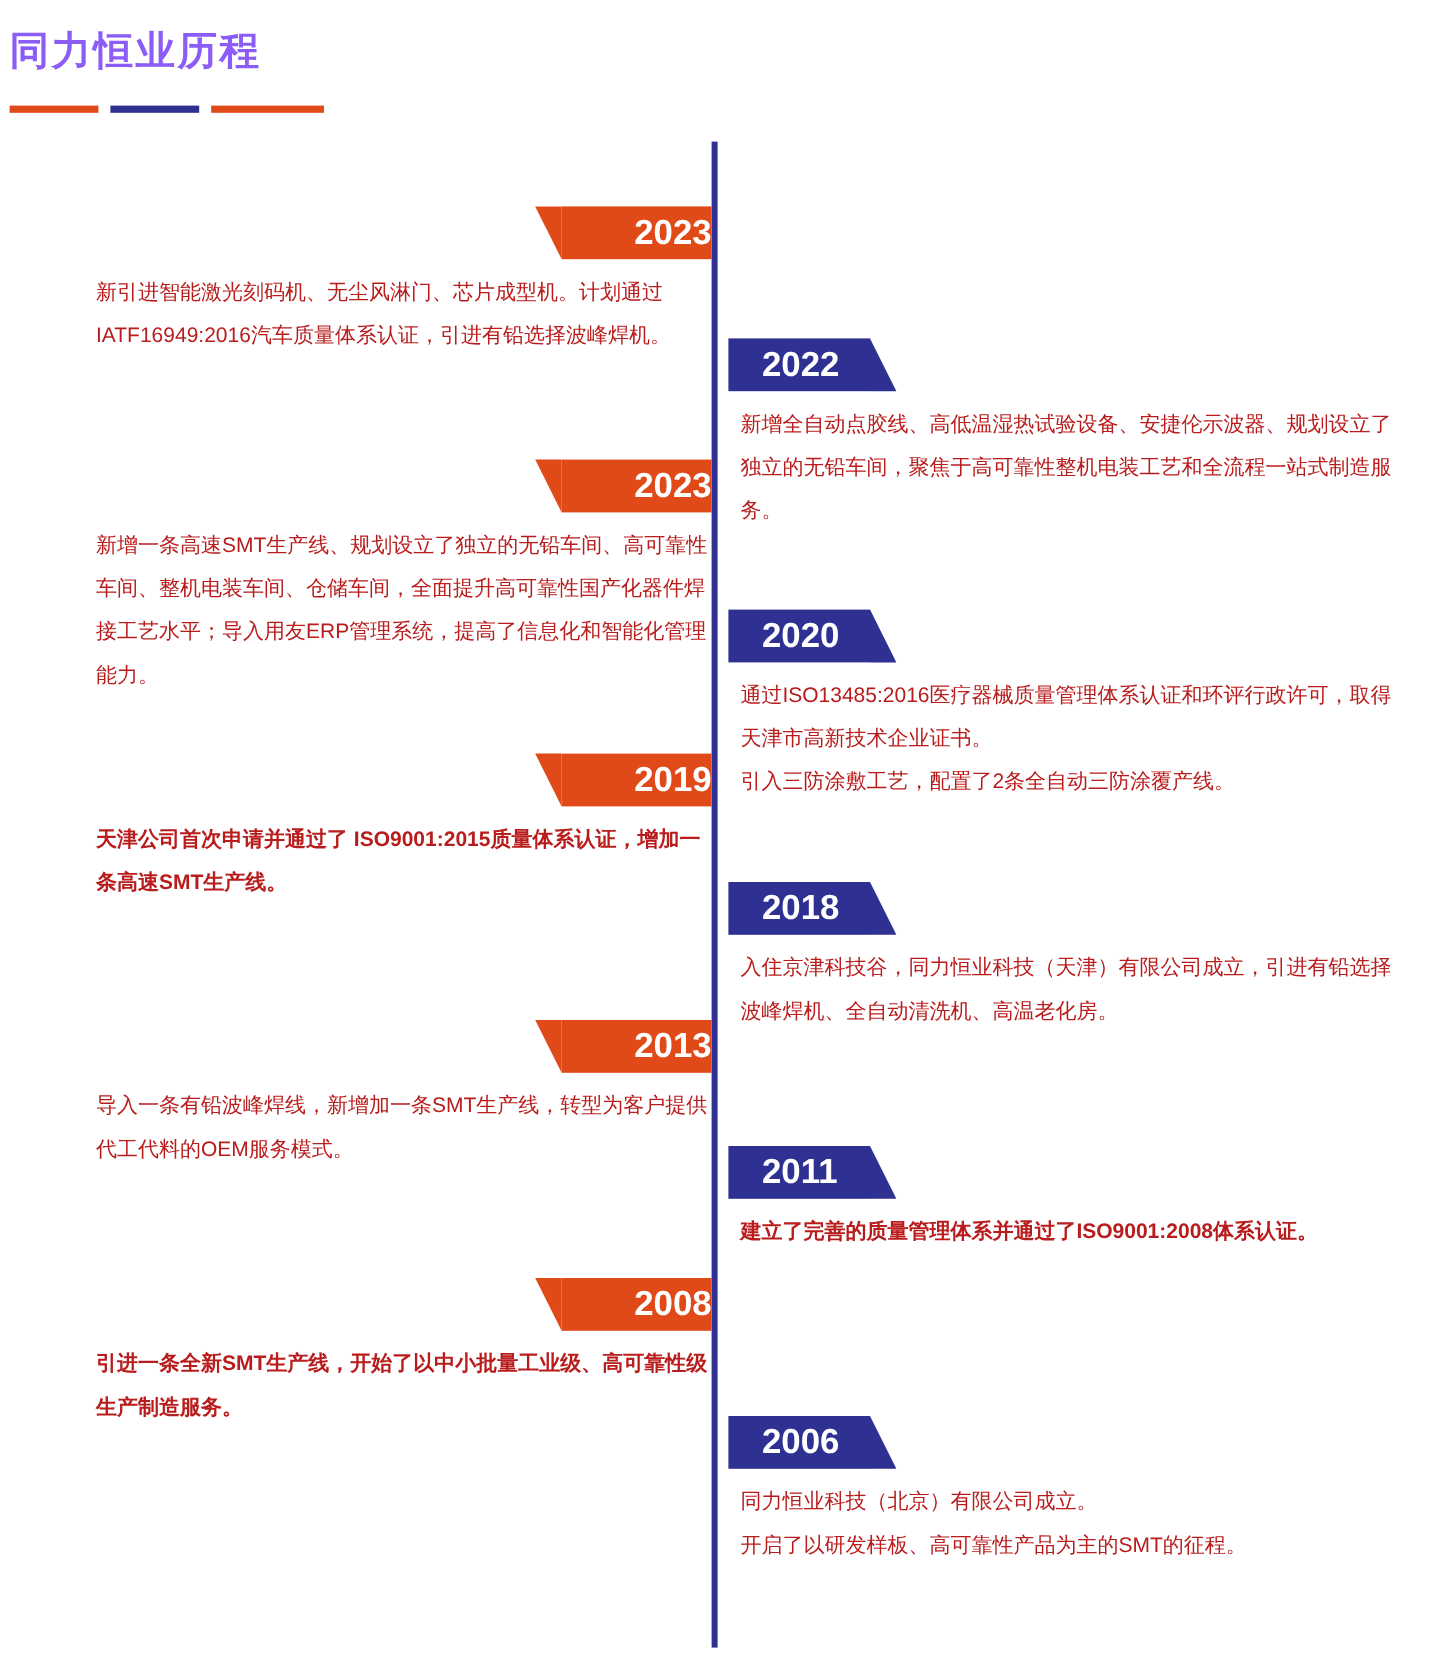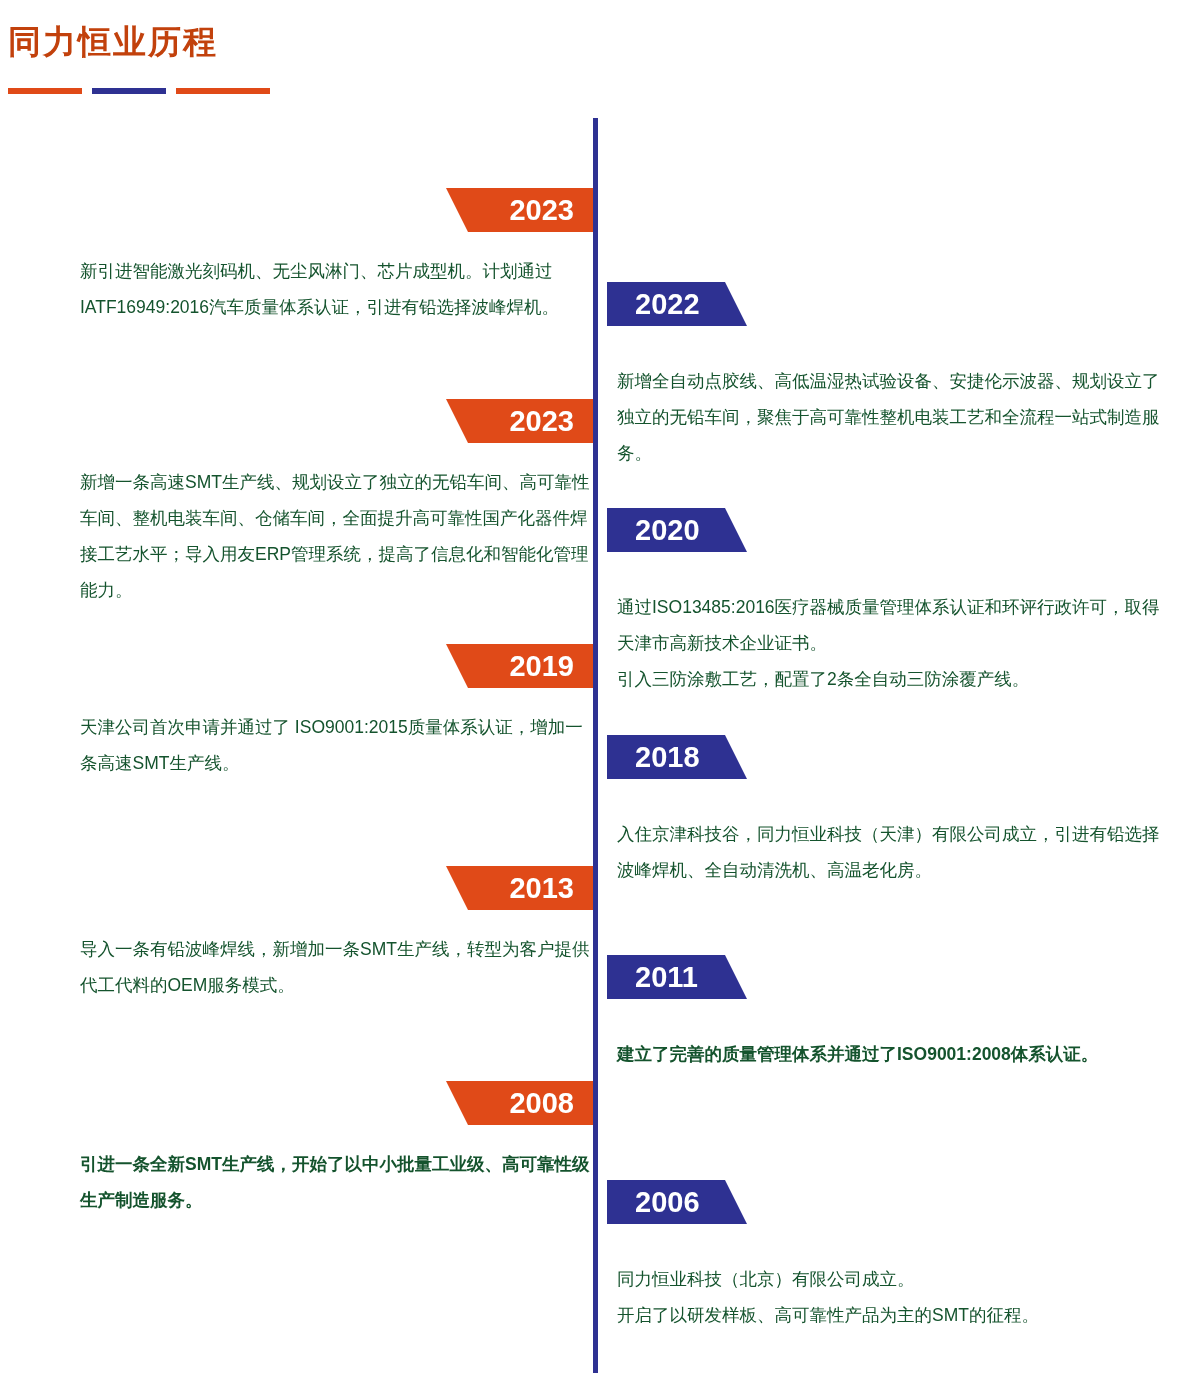--- a/index.html
+++ b/index.html
@@ -22,21 +22,21 @@
     top: 0;
     width: 1200px;
     height: 110px;
   }
   .page-title {
     position: absolute;
     left: 8px;
     top: 20px;
     font-size: 33px;
     font-weight: bold;
-    color: #c2410c;
+    color: #8b5cf6;
     letter-spacing: 2px;
     white-space: nowrap;
   }
   .rule-group {
     position: absolute;
     left: 8px;
     top: 88px;
     width: 262px;
     height: 6px;
   }
@@ -76,25 +76,23 @@
     position: absolute;
     height: 44px;
     line-height: 44px;
     font-size: 29px;
     font-weight: bold;
     color: #ffffff;
     box-sizing: border-box;
   }
   .entry.left .year-chip {
     right: 607px;
-    padding-right: 19px;
     text-align: right;
     background: #e04a18;
     width: 125px;
-    margin-top: 16px;
   }
   .entry.right .year-chip {
     left: 607px;
     padding-left: 28px;
     text-align: left;
     background: #2e3192;
     width: 118px;
   }
   
   .entry.left .year-chip::before {
@@ -116,23 +114,22 @@
     height: 0;
     border-bottom: 44px solid #2e3192;
     border-right: 22px solid transparent;
   }
 
   
   .entry-text {
     position: absolute;
     font-size: 17.5px;
     line-height: 2.05;
-    color: #14532d;
+    color: #b91c1c;
     white-space: pre-line;
-    margin-top: 28px;
   }
   .entry.left .entry-text {
     right: 607px;
     width: 513px;
     text-align: left;
   }
   .entry.right .entry-text {
     left: 617px;
     width: 555px;
     text-align: left;
@@ -169,21 +166,21 @@
   </div>
 
   <div class="entry right" style="top:398px;">
     <div class="year-chip">2020</div>
     <div class="entry-text" style="top:54px;">通过ISO13485:2016医疗器械质量管理体系认证和环评行政许可，取得天津市高新技术企业证书。
 引入三防涂敷工艺，配置了2条全自动三防涂覆产线。</div>
   </div>
 
   <div class="entry left" style="top:518px;">
     <div class="year-chip">2019</div>
-    <div class="entry-text" style="top:54px;">天津公司首次申请并通过了 ISO9001:2015质量体系认证，增加一条高速SMT生产线。</div>
+    <div class="entry-text" style="top:54px;font-weight:bold;">天津公司首次申请并通过了 ISO9001:2015质量体系认证，增加一条高速SMT生产线。</div>
   </div>
 
   <div class="entry right" style="top:625px;">
     <div class="year-chip">2018</div>
     <div class="entry-text" style="top:54px;">入住京津科技谷，同力恒业科技（天津）有限公司成立，引进有铅选择波峰焊机、全自动清洗机、高温老化房。</div>
   </div>
 
   <div class="entry left" style="top:740px;">
     <div class="year-chip">2013</div>
     <div class="entry-text" style="top:54px;">导入一条有铅波峰焊线，新增加一条SMT生产线，转型为客户提供代工代料的OEM服务模式。</div>

